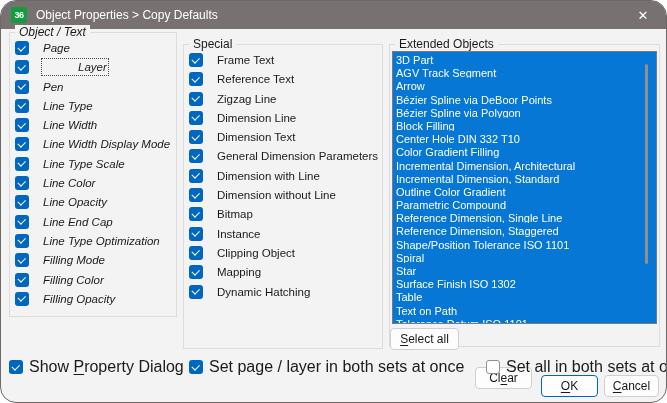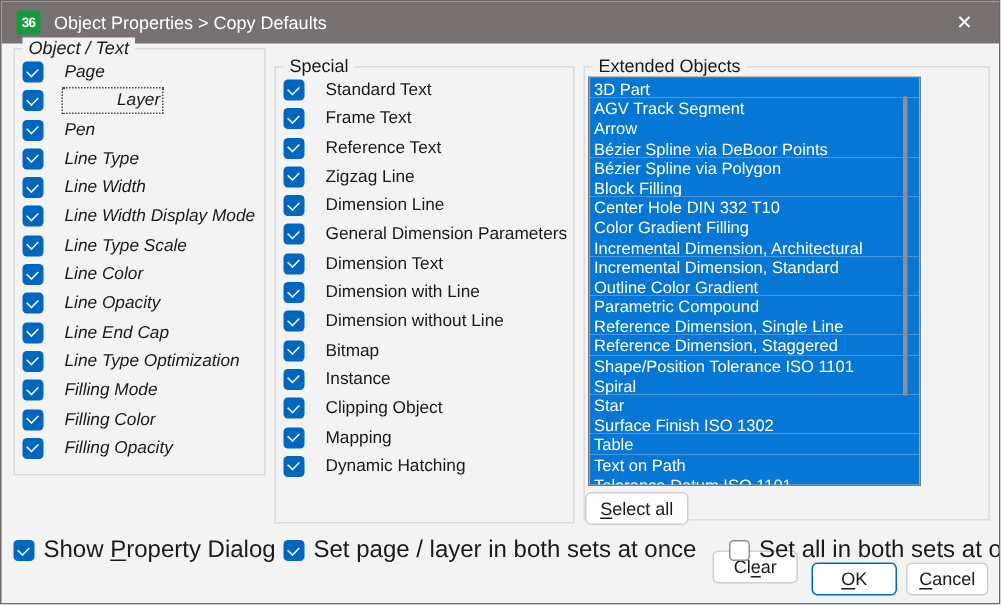--- a/index.html
+++ b/index.html
@@ -5,21 +5,21 @@
   :root{
     --titlebar:#777271; --titlebar-text:#ffffff; --dialog-bg:#f3f3f3;
     --accent-blue:#0067c0; --selection-blue:#0677d4; --icon-green:#129c3f;
     --group-border:#dcdcdc; --list-border:#7a7a7a; --button-border:#cfcfcf;
     --button-bg:#fdfdfd; --text:#1a1a1a;
   }
   *{box-sizing:border-box; margin:0; padding:0; font-family:"Liberation Sans","DejaVu Sans",sans-serif;}
   html,body{background:#ffffff;}
   body{width:667px; height:403px; position:relative;}
   .dialog{position:absolute; left:0; top:0; width:667px; height:403px;
-    background:var(--dialog-bg); border:1px solid #6e6968; border-radius:0; overflow:hidden;}
+    background:var(--dialog-bg); border:1px solid #6e6968; border-radius:16px; overflow:hidden;}
   
   .titlebar{position:absolute; left:0; top:0; right:0; height:28px; background:var(--titlebar);
     display:flex; align-items:center; padding-left:10px;}
   .app-icon{width:16px; height:16px; background:var(--icon-green); color:#fff; font-size:9px;
     font-weight:bold; display:flex; align-items:center; justify-content:center; border-radius:2px;
     letter-spacing:-0.5px; flex:none;}
   .title{color:var(--titlebar-text); font-size:12px; margin-left:9px; white-space:nowrap;}
   .close-btn{position:absolute; right:0; top:0; width:46px; height:28px; display:flex;
     align-items:center; justify-content:center; color:#fff; font-size:13px; cursor:default;}
   
@@ -33,21 +33,21 @@
   .cb-col{display:flex; flex-direction:column; row-gap:5.3px; padding:8px 0 0 5px;}
   .cb-row{display:flex; align-items:center; height:14px; gap:14px; white-space:nowrap;}
   .cb{width:14px; height:14px; border-radius:3px; background:var(--accent-blue); position:relative; flex:none;}
   .cb::after{content:''; position:absolute; left:3px; top:3.5px; width:6px; height:3.5px;
     border-left:1.6px solid #fff; border-bottom:1.6px solid #fff; transform:rotate(-45deg);}
   .cb.unchecked{background:#fff; border:1px solid #8f8f8f;}
   .cb.unchecked::after{display:none;}
   .cb-text{font-size:11.5px; color:var(--text); line-height:14px;}
   .cb-text.focused{outline:1px dotted #4a4a4a; outline-offset:1px;padding-left:35px;}
   
-  .ext-list{position:absolute; left:2px; top:6px; width:222px; height:273px; background:#fff;
+  .ext-list{position:absolute; left:2px; top:6px; width:265px; height:273px; background:#fff;
     border:1px solid var(--list-border); overflow:hidden;}
   .list-item{height:13.2px; line-height:13.2px; background:var(--selection-blue); padding-left:3px;
     white-space:nowrap; overflow:hidden;}
   .list-item-text{color:#fff; font-size:11px;}
   .scroll-thumb{position:absolute; right:8px; top:12px; width:3px; height:200px; background:#8f8f8f; border-radius:2px;}
   
   .btn{position:absolute; height:22px; background:var(--button-bg); border:1px solid var(--button-border);
     border-radius:4px; font-size:12px; color:var(--text); display:flex; align-items:center;
     justify-content:center; cursor:default; white-space:nowrap;}
   .btn u{text-decoration:underline; text-underline-offset:1.5px;}
@@ -143,24 +143,20 @@
   <div class="cb-row">
     <span class="cb"></span>
     <span class="cb-text">Filling Opacity</span>
   </div>
 </div>
   </div>
 
   <div class="group g2">
     <span class="group-label">Special</span>
     <div class="cb-col">
-  <div class="cb-row">
-    <span class="cb"></span>
-    <span class="cb-text">Standard Text</span>
-  </div>
 
   <div class="cb-row">
     <span class="cb"></span>
     <span class="cb-text">Frame Text</span>
   </div>
 
   <div class="cb-row">
     <span class="cb"></span>
     <span class="cb-text">Reference Text</span>
   </div>
@@ -170,26 +166,26 @@
     <span class="cb-text">Zigzag Line</span>
   </div>
 
   <div class="cb-row">
     <span class="cb"></span>
     <span class="cb-text">Dimension Line</span>
   </div>
 
   <div class="cb-row">
     <span class="cb"></span>
+    <span class="cb-text">Dimension Text</span>
+  </div>
+
+  <div class="cb-row">
+    <span class="cb"></span>
     <span class="cb-text">General Dimension Parameters</span>
-  </div>
-
-  <div class="cb-row">
-    <span class="cb"></span>
-    <span class="cb-text">Dimension Text</span>
   </div>
 
   <div class="cb-row">
     <span class="cb"></span>
     <span class="cb-text">Dimension with Line</span>
   </div>
 
   <div class="cb-row">
     <span class="cb"></span>
     <span class="cb-text">Dimension without Line</span>

